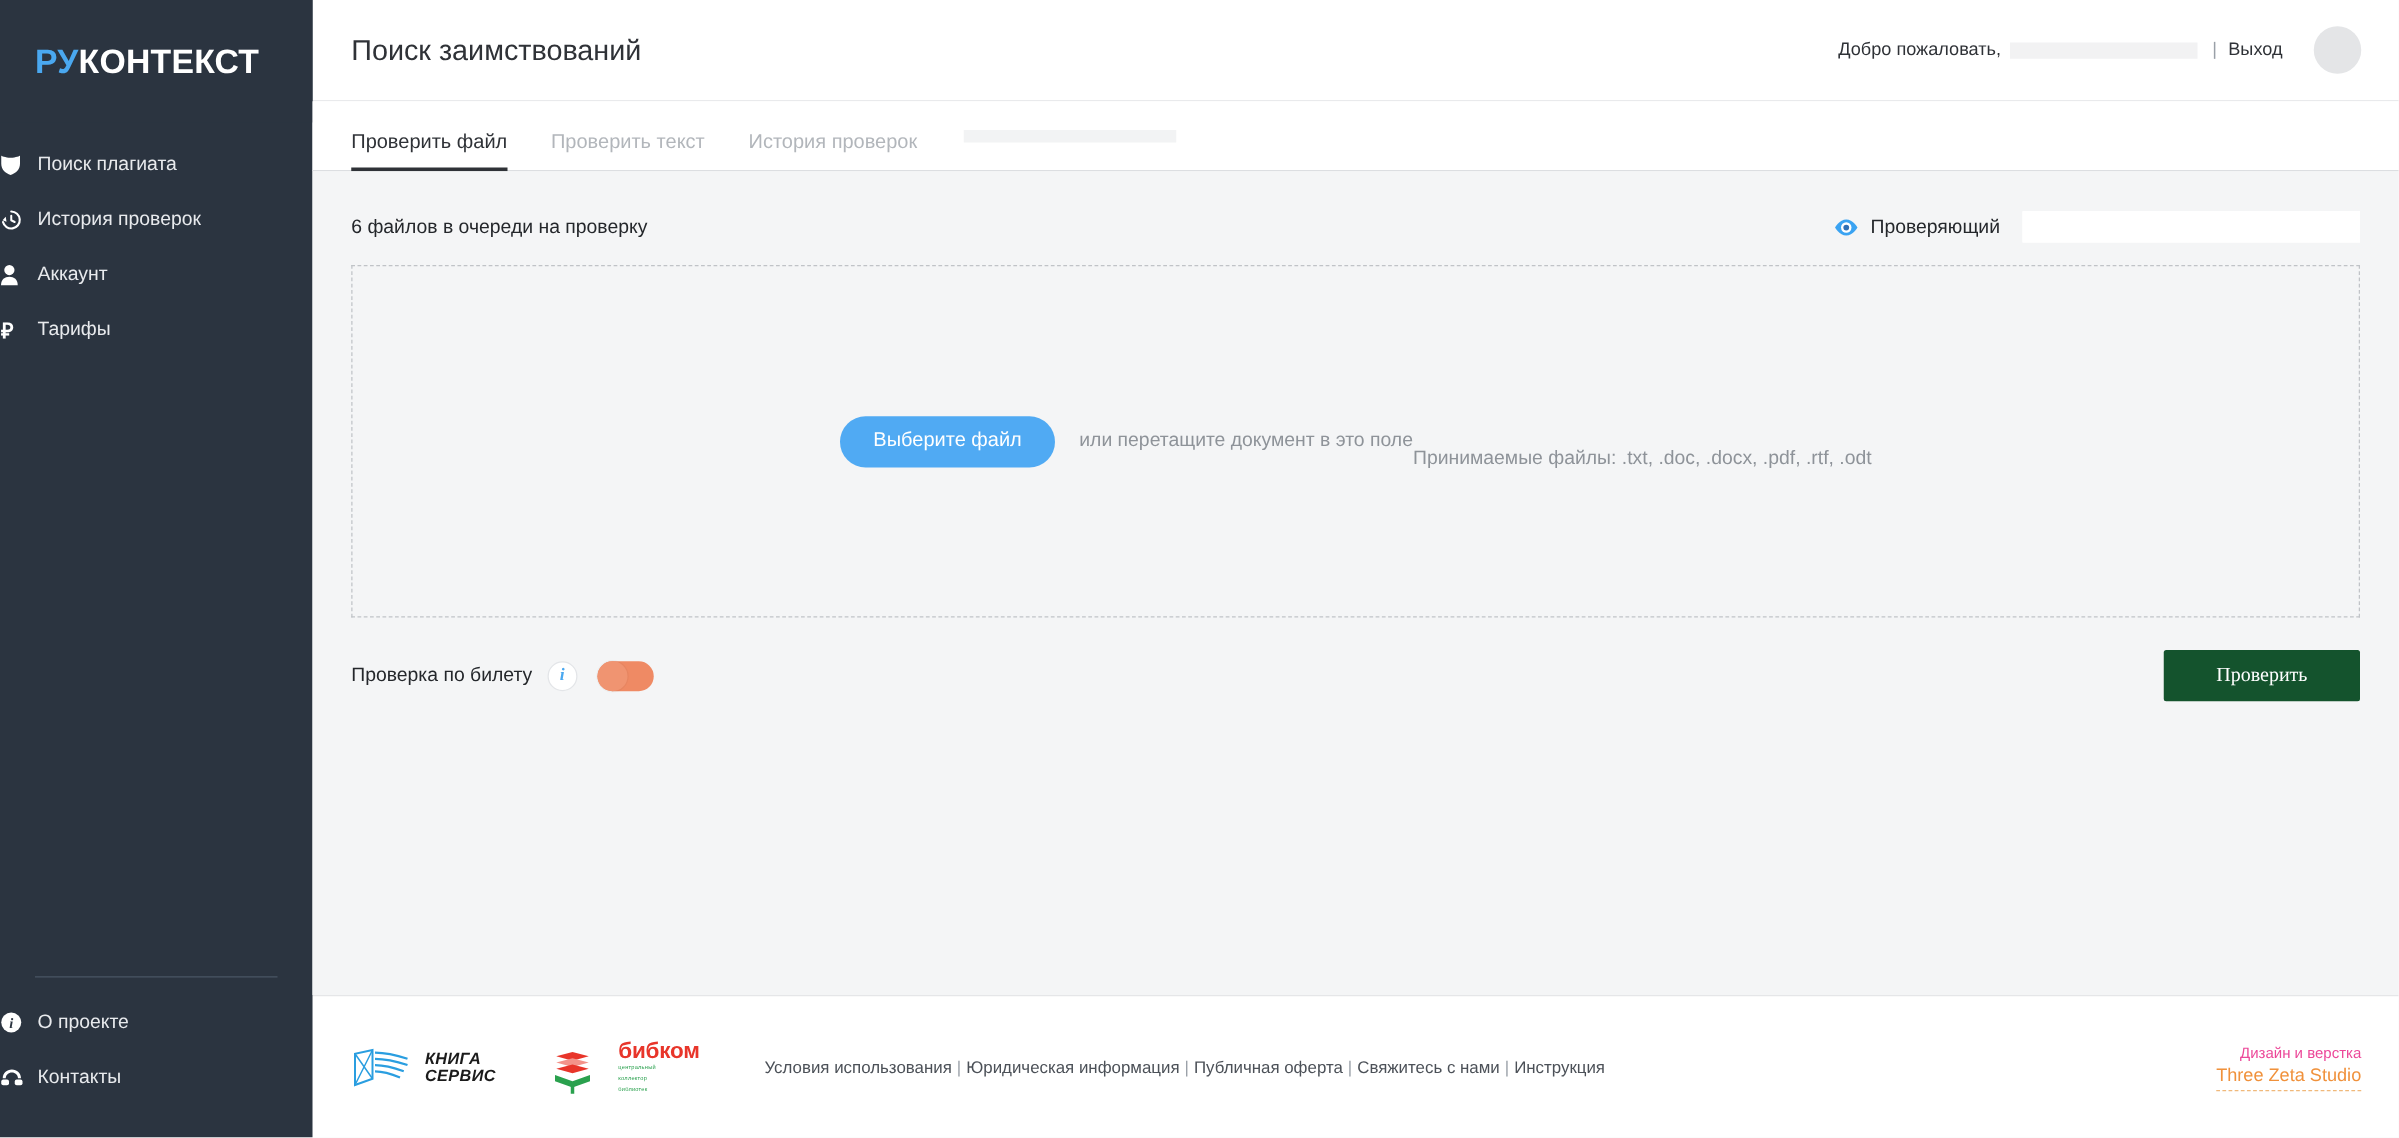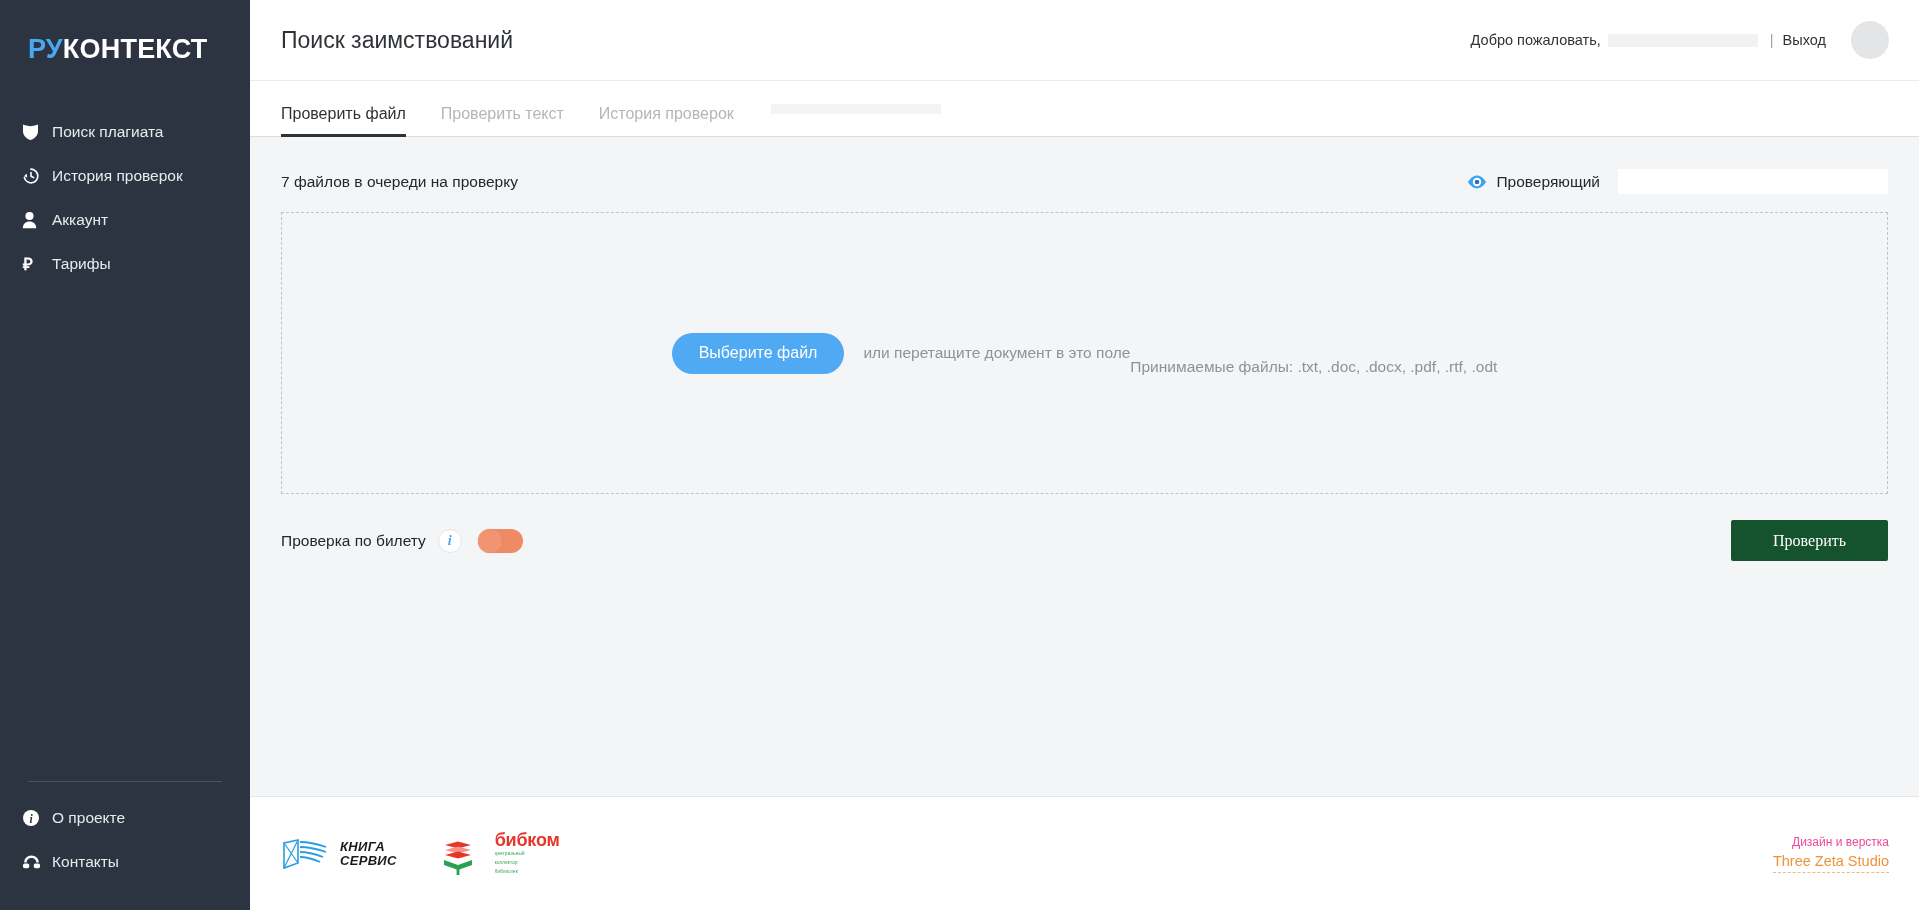--- a/index.html
+++ b/index.html
@@ -27,21 +27,20 @@
     background: #2b3440;
   }
   .logo { font-size: 27px; font-weight: bold; letter-spacing: .2px; line-height: 1; }
   .logo .ru { color: #4aa8f0; }
   .logo .kontekst { color: #ffffff; }
 
   .nav-top { padding-top: 12px; }
   .nav-item {
     display: flex; align-items: center;
     height: 44px;
-    padding-left: 22px;
     cursor: pointer;
     text-decoration: none;
   }
   .nav-icon {
     width: 30px; flex: 0 0 30px;
     display: flex; align-items: center; justify-content: flex-start;
     color: #ffffff;
   }
   .nav-icon svg { display: block; }
   .nav-label {
@@ -336,21 +335,21 @@
     <div class="tabbar">
       <div class="tab active">Проверить файл</div>
       <div class="tab">Проверить текст</div>
       <div class="tab">История проверок</div>
       <div class="tab-ghost"></div>
     </div>
 
     <div class="content">
 
       <div class="row-top">
-        <div class="queue-text">7 файлов в очереди на проверку</div>
+        <div class="queue-text">6 файлов в очереди на проверку</div>
         <div class="row-top-spacer"></div>
         <div class="reviewer-group">
           <span class="eye-icon">
             <svg width="20" height="20" viewBox="0 0 20 14" aria-hidden="true">
               <path d="M10 0.6 C4.6 0.6 1 7 1 7 C1 7 4.6 13.4 10 13.4 C15.4 13.4 19 7 19 7 C19 7 15.4 0.6 10 0.6 Z" fill="#3aa3f2"></path>
               <circle cx="10" cy="7" r="4.2" fill="#ffffff"></circle>
               <circle cx="10" cy="7" r="2.3" fill="#2f6fb5"></circle>
             </svg>
           </span>
           <span class="reviewer-label">Проверяющий</span>
@@ -408,20 +407,23 @@
           <div class="bk-text">
             <div class="bk-main">бибком</div>
             <div class="bk-sub">центральный</div>
             <div class="bk-sub">коллектор</div>
             <div class="bk-sub">библиотек</div>
           </div>
         </div>
 
       </div>
 
+      <div class="footer-links">
+        <a>Условия использования</a><span class="pipe">|</span><a>Юридическая информация</a><span class="pipe">|</span><a>Публичная оферта</a><span class="pipe">|</span><a>Свяжитесь с нами</a><span class="pipe">|</span><a>Инструкция</a>
+      </div>
 
       <div class="footer-spacer"></div>
 
       <div class="credits">
         <div class="c1">Дизайн и верстка</div>
         <div class="c2">Three Zeta Studio</div>
       </div>
 
     </footer>
 

